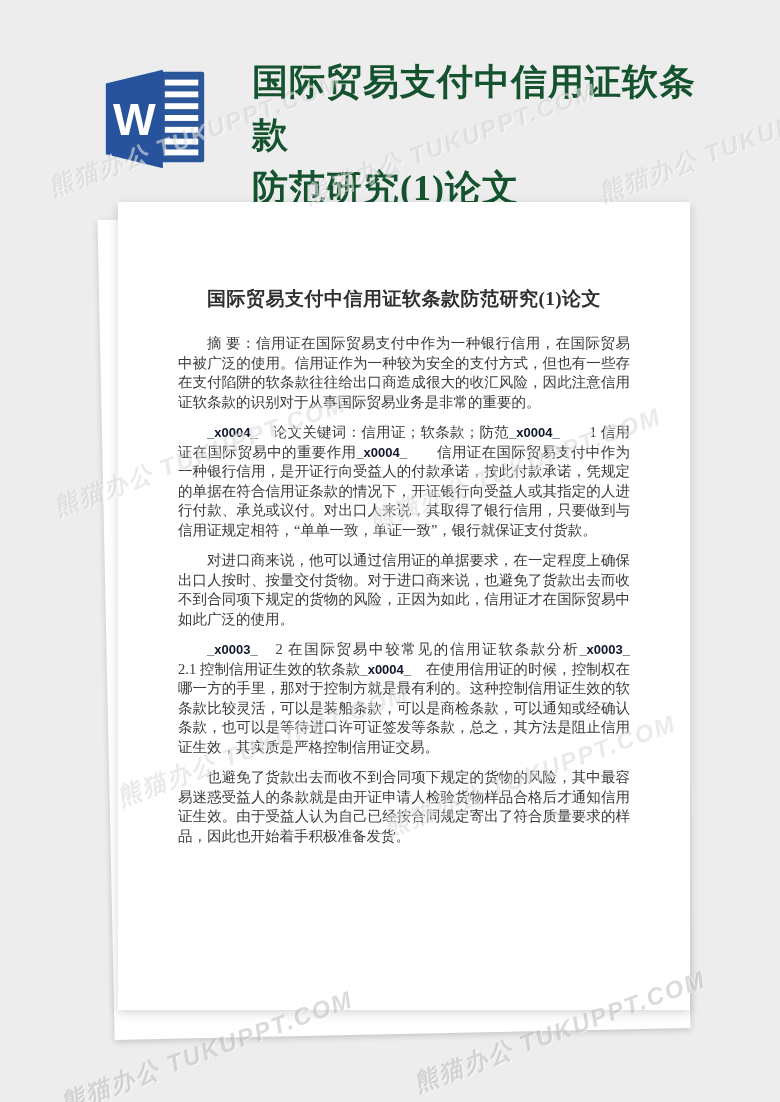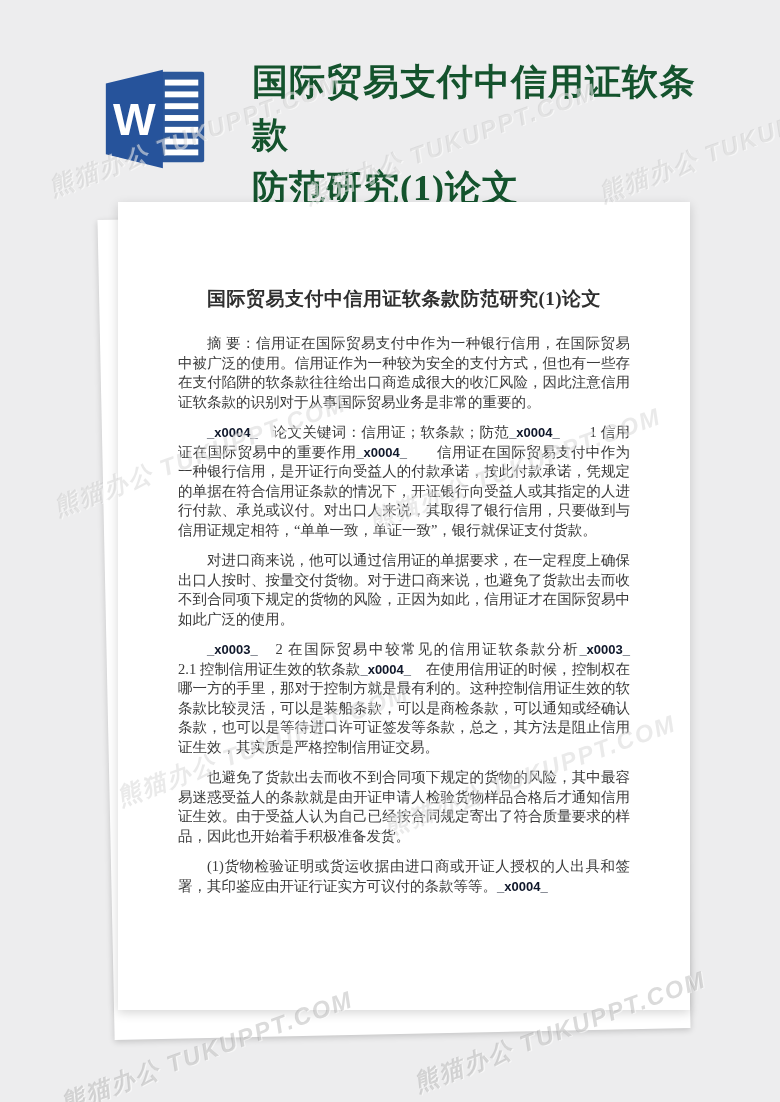--- a/index.html
+++ b/index.html
@@ -66,21 +66,20 @@
   <div class="paper back"></div>
 
   <div class="paper main">
     <h1 class="doc-title">国际贸易支付中信用证软条款防范研究(1)论文</h1>
     <div class="doc-body">
         <p>摘 要：信用证在国际贸易支付中作为一种银行信用，在国际贸易中被广泛的使用。信用证作为一种较为安全的支付方式，但也有一些存在支付陷阱的软条款往往给出口商造成很大的收汇风险，因此注意信用证软条款的识别对于从事国际贸易业务是非常的重要的。</p>
         <p><b class="tok">_x0004_</b>　论文关键词：信用证；软条款；防范<b class="tok">_x0004_</b>　　1 信用证在国际贸易中的重要作用<b class="tok">_x0004_</b>　　信用证在国际贸易支付中作为一种银行信用，是开证行向受益人的付款承诺，按此付款承诺，凭规定的单据在符合信用证条款的情况下，开证银行向受益人或其指定的人进行付款、承兑或议付。对出口人来说，其取得了银行信用，只要做到与信用证规定相符，“单单一致，单证一致”，银行就保证支付货款。</p>
         <p>对进口商来说，他可以通过信用证的单据要求，在一定程度上确保出口人按时、按量交付货物。对于进口商来说，也避免了货款出去而收不到合同项下规定的货物的风险，正因为如此，信用证才在国际贸易中如此广泛的使用。</p>
         <p><b class="tok">_x0003_</b>　2 在国际贸易中较常见的信用证软条款分析<b class="tok">_x0003_</b>　　2.1 控制信用证生效的软条款<b class="tok">_x0004_</b>　在使用信用证的时候，控制权在哪一方的手里，那对于控制方就是最有利的。这种控制信用证生效的软条款比较灵活，可以是装船条款，可以是商检条款，可以通知或经确认条款，也可以是等待进口许可证签发等条款，总之，其方法是阻止信用证生效，其实质是严格控制信用证交易。</p>
         <p>也避免了货款出去而收不到合同项下规定的货物的风险，其中最容易迷惑受益人的条款就是由开证申请人检验货物样品合格后才通知信用证生效。由于受益人认为自己已经按合同规定寄出了符合质量要求的样品，因此也开始着手积极准备发货。</p>
-        <p>(1)货物检验证明或货运收据由进口商或开证人授权的人出具和签署，其印鉴应由开证行证实方可议付的条款等等。<b class="tok">_x0004_</b></p>
       </div>
   </div>
 
   <span class="wm" style="left:50px;  top:172px;">熊猫办公 TUKUPPT.COM</span>
   <span class="wm" style="left:305px; top:180px;">熊猫办公 TUKUPPT.COM</span>
   <span class="wm" style="left:600px; top:178px;">熊猫办公 TUKUPPT.COM</span>
   <span class="wm" style="left:55px;  top:492px;">熊猫办公 TUKUPPT.COM</span>
   <span class="wm" style="left:370px; top:505px;">熊猫办公 TUKUPPT.COM</span>
   <span class="wm" style="left:118px; top:782px;">熊猫办公 TUKUPPT.COM</span>
   <span class="wm" style="left:385px; top:812px;">熊猫办公 TUKUPPT.COM</span>

